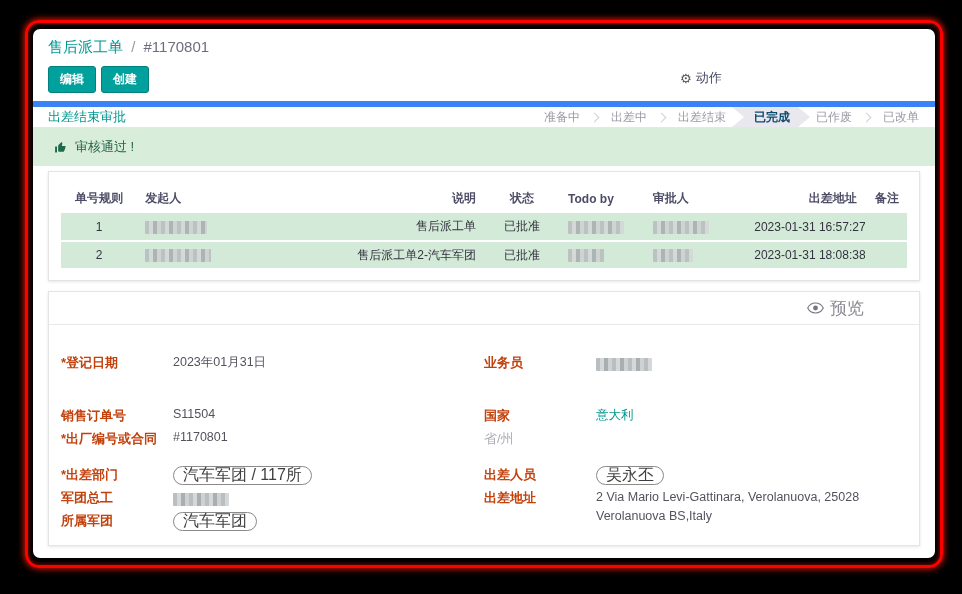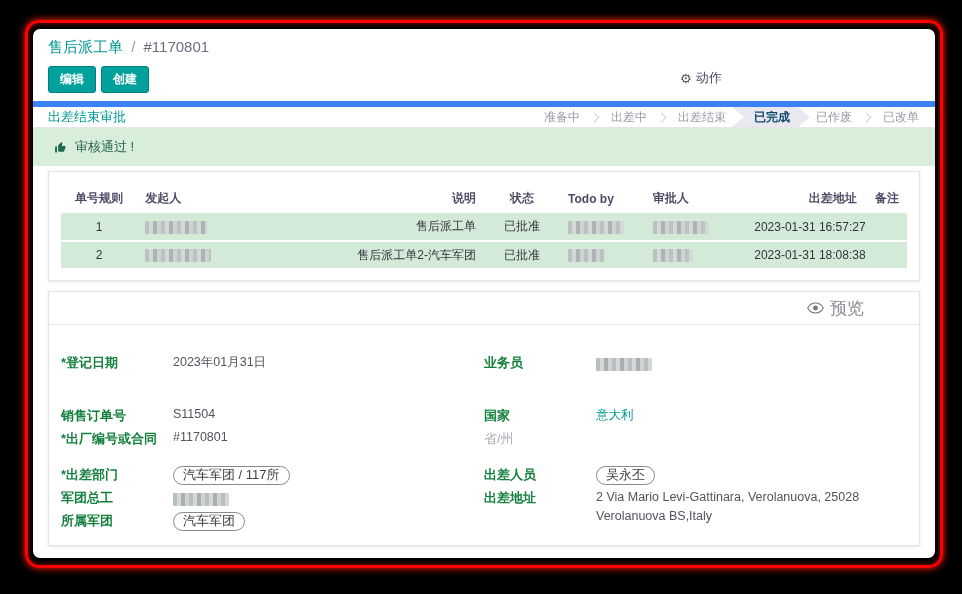--- a/index.html
+++ b/index.html
@@ -67,27 +67,27 @@
 
   .form-card { margin-top:10px; height:255px; overflow:hidden; }
   .preview-row { height:33px; border-bottom:1px solid #e8e8e8; display:flex; align-items:center;
     justify-content:flex-end; padding-right:55px; gap:6px; color:#8a8a92; font-size:17px; cursor:pointer; }
 
   .form-grid { display:flex; padding:27px 12px 10px 12px; }
   .fcol { width:50%; padding-right:20px; }
   .fgroup { margin-bottom:30px; }
   .fgroup.tight { margin-bottom:13px; }
   .frow { display:flex; align-items:flex-start; min-height:23px; }
-  .flabel { width:112px; flex:0 0 112px; font-size:13px; font-weight:bold; color:#15803d; padding-top:2px; }
+  .flabel { width:112px; flex:0 0 112px; font-size:13px; font-weight:bold; color:#c2410c; padding-top:2px; }
   .flabel.muted { color:#ababb5; font-weight:normal; }
   .fvalue { font-size:12.5px; color:#53535e; padding-top:2px; }
   .fvalue.link { color:#00978f; cursor:pointer; }
   .fvalue.addr { max-width:285px; line-height:1.5; padding-top:1px; }
   .pill { display:inline-block; border:1px solid #8a8a8a; border-radius:10px; padding:0 9px 1px 9px;
-    font-size:13px; color:#3f3f3f; line-height:16px; }
+    font-size:16px; color:#3f3f3f; line-height:16px; }
 
   .redact { height:13px; margin-top:4px; filter:blur(.7px); border-radius:1px;
     background:repeating-linear-gradient(90deg,#b9bec0 0 4px,#d5d8d8 4px 8px,#a9afb1 8px 12px,#cfd2d2 12px 16px),
                repeating-linear-gradient(0deg,rgba(255,255,255,.45) 0 3px,rgba(0,0,0,.10) 3px 6px); }
   td .redact { margin-top:0; display:inline-block; vertical-align:middle; opacity:.9; }
 </style>
 </head>
 <body>
 
 <div class="red-frame"></div>

